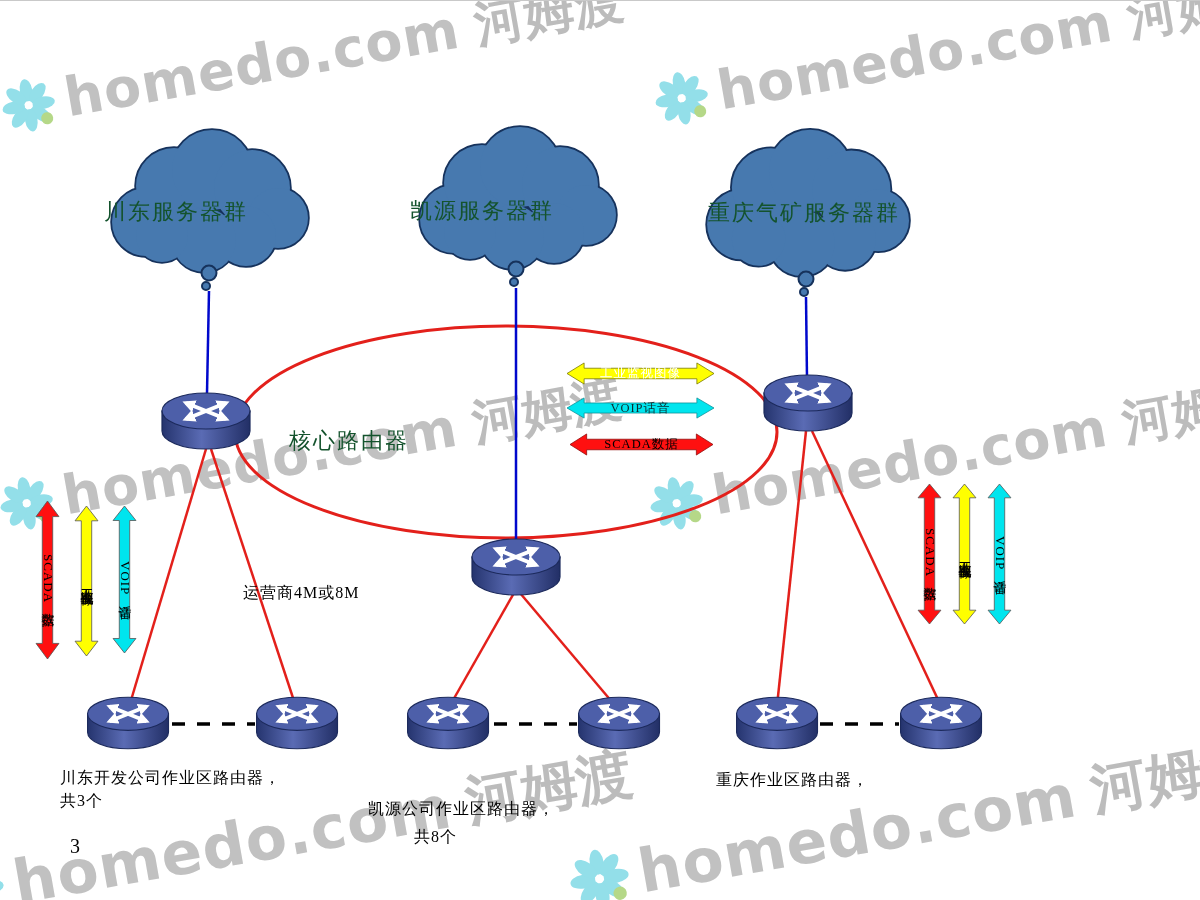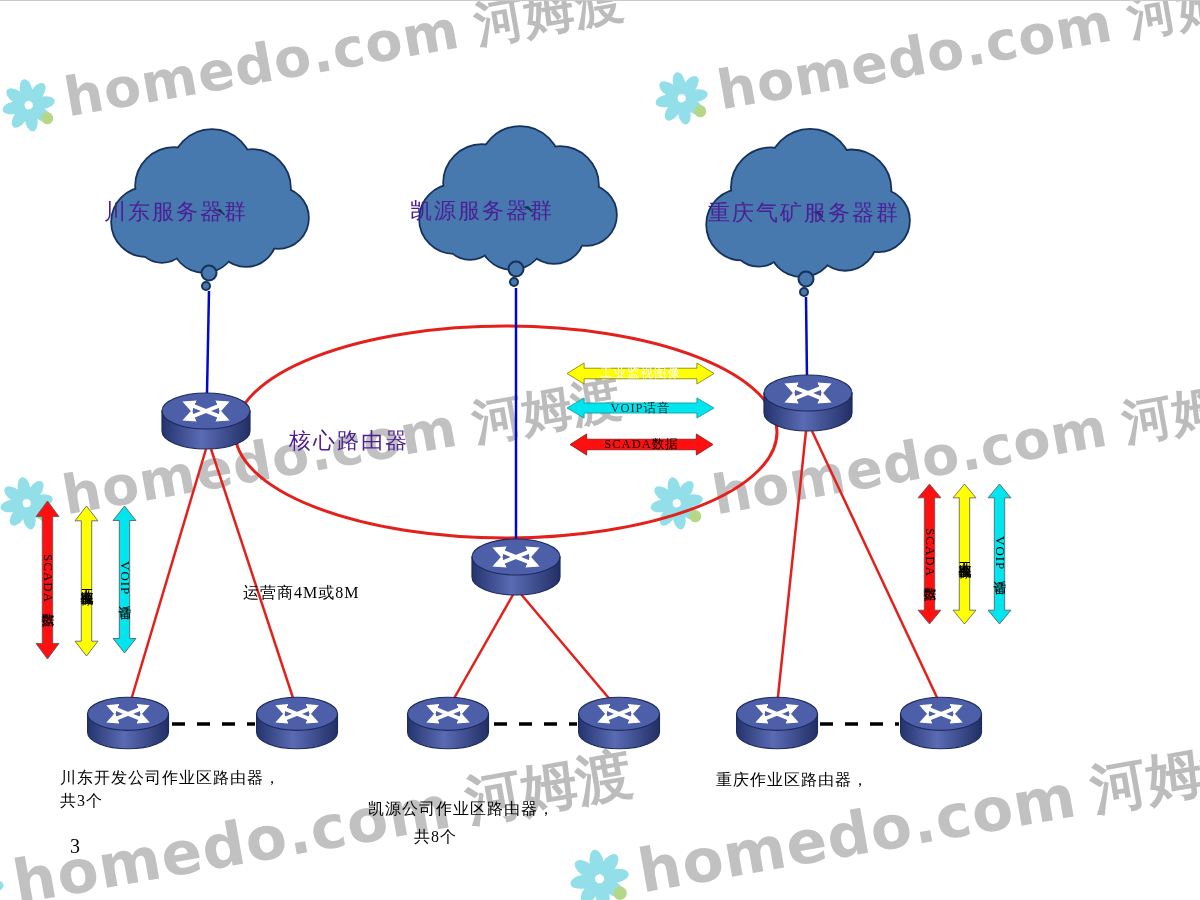--- a/index.html
+++ b/index.html
@@ -39,21 +39,21 @@
   .harrow{position:absolute;z-index:2;}
   .hlabel{
     position:absolute;left:0;top:0;width:100%;height:100%;
     display:flex;align-items:center;justify-content:center;
     font-size:12.5px;letter-spacing:1px;
   }
   .harrow.i0 .hlabel{color:#ffffff;}
   .harrow.i1 .hlabel{color:#0d2b2e;}
   .harrow.i2 .hlabel{color:#000000;}
   
-  .lbl{position:absolute;z-index:3;font-size:22px;color:#4c1d95;letter-spacing:2px;white-space:nowrap;}
+  .lbl{position:absolute;z-index:3;font-size:22px;color:#14532d;letter-spacing:2px;white-space:nowrap;}
   .lbl-small{letter-spacing:1px;}
   .site-group{position:absolute;z-index:3;font-size:16px;color:#000;letter-spacing:1px;line-height:1.45;white-space:nowrap;}
   .site-line{display:block;}
   #site-1 .l2{margin-left:46px;margin-top:5px;}
   #site-2 .l2{margin-top:5px;}
   .page-num{position:absolute;z-index:3;font-size:20px;color:#000;}
 </style>
 </head>
 <body>
 

